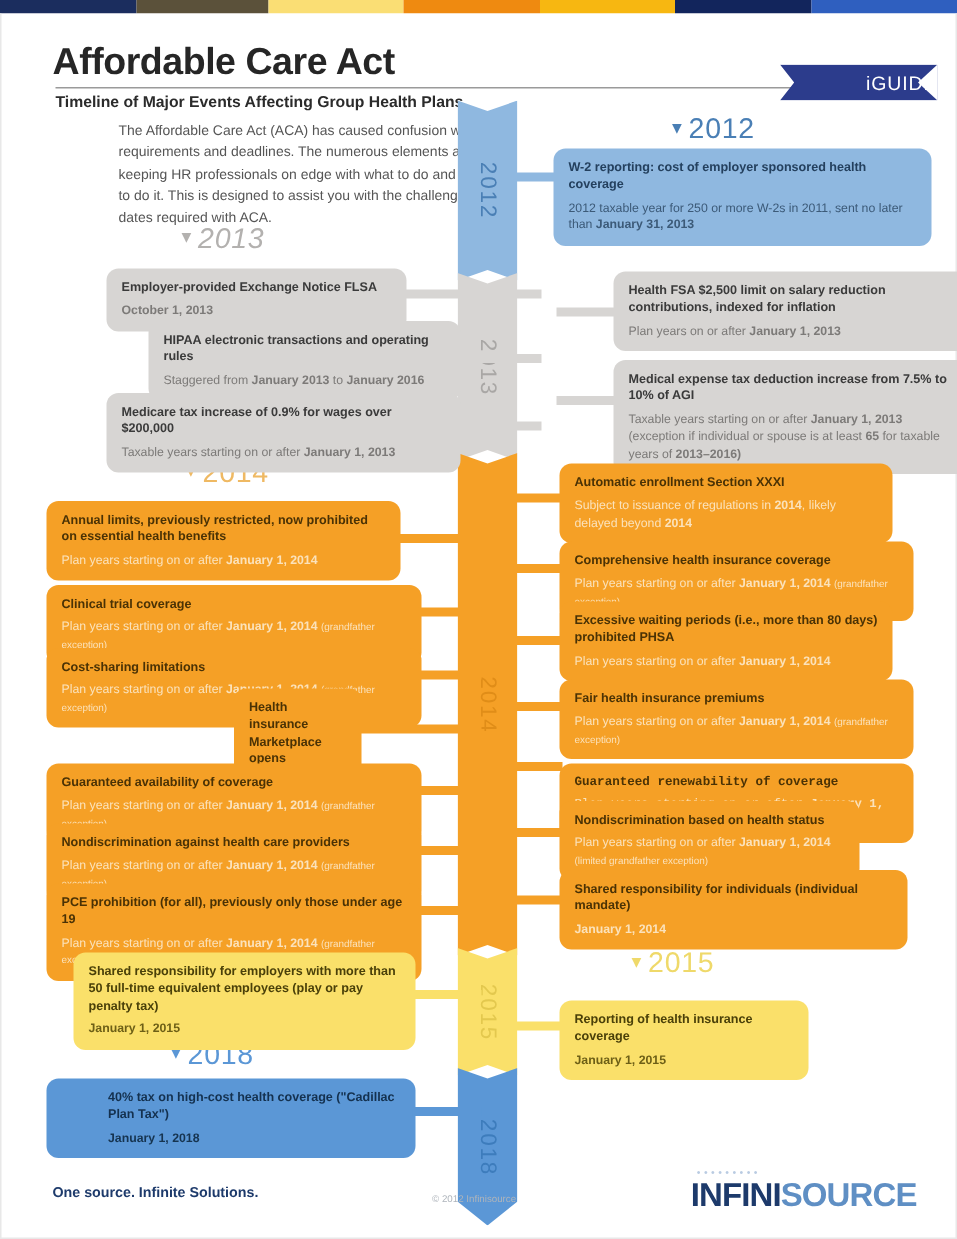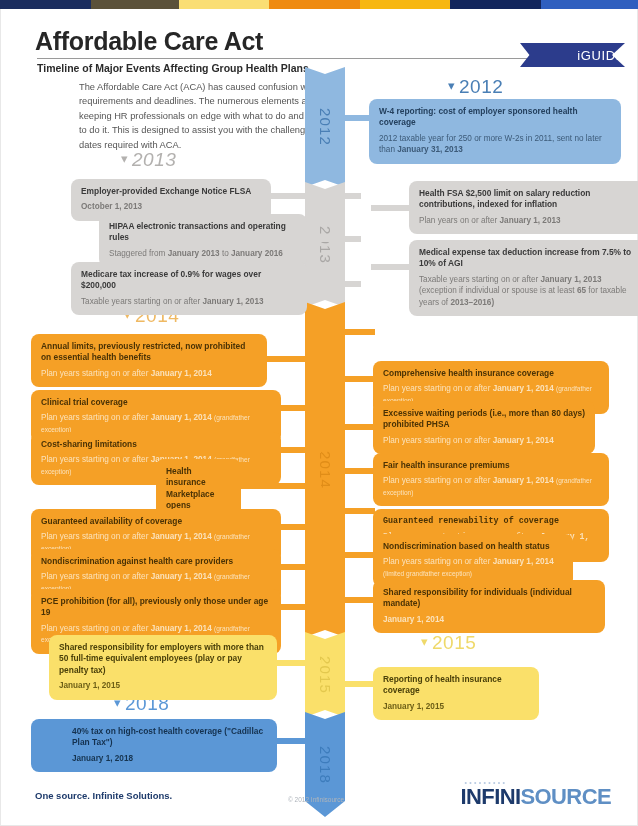--- a/index.html
+++ b/index.html
@@ -125,21 +125,21 @@
     <span class="cv">▾</span><span>2014</span>
   </div>
   <div class="yrlabel" style="left: 420px; top: 623px; color: rgb(239, 217, 106);">
     <span class="cv">▾</span><span>2015</span>
   </div>
   <div class="yrlabel" style="left: 113px; top: 684px; color: rgb(91, 151, 214);">
     <span class="cv">▾</span><span>2018</span>
   </div>
 
   <div class="box t-blue" style="left:368px;top:90px;width:252px;">
-    <div class="ttl">W-4 reporting: cost of employer sponsored health coverage</div>
+    <div class="ttl">W-2 reporting: cost of employer sponsored health coverage</div>
     <div class="sub">
       <span>2012 taxable year for 250 or more W-2s in 2011, sent no later than </span><b>January 31, 2013</b>
     </div>
   </div>
   <div class="tail t-blue" style="left:330px;top:106px;width:40px;"></div>
 
   <div class="box t-gray" style="left:30px;top:170px;width:200px;">
     <div class="ttl">Employer-provided Exchange Notice FLSA</div>
     <div class="sub"><b>October 1, 2013</b></div>
   </div>
@@ -224,20 +224,26 @@
   <div class="tail t-orange" style="left:278px;top:555px;width:42px;"></div>
 
   <div class="box t-orange" style="left:30px;top:580px;width:250px;">
     <div class="ttl">PCE prohibition (for all), previously only those under age 19</div>
     <div class="sub">
       <span>Plan years starting on or after </span><b>January 1, 2014</b> <span class="sm">(grandfather exception)</span>
     </div>
   </div>
   <div class="tail t-orange" style="left:278px;top:595px;width:42px;"></div>
 
+  <div class="box t-orange" style="left:372px;top:300px;width:222px;">
+    <div class="ttl">Automatic enrollment Section XXXI</div>
+    <div class="sub">
+      <span>Subject to issuance of regulations in </span><b>2014</b><span>, likely delayed beyond </span><b>2014</b>
+    </div>
+  </div>
   <div class="tail t-orange" style="left:336px;top:320px;width:38px;"></div>
 
   <div class="box t-orange" style="left:372px;top:352px;width:236px;">
     <div class="ttl">Comprehensive health insurance coverage</div>
     <div class="sub">
       <span>Plan years starting on or after </span><b>January 1, 2014</b> <span class="sm">(grandfather exception)</span>
     </div>
   </div>
   <div class="tail t-orange" style="left:336px;top:367px;width:38px;"></div>
 

